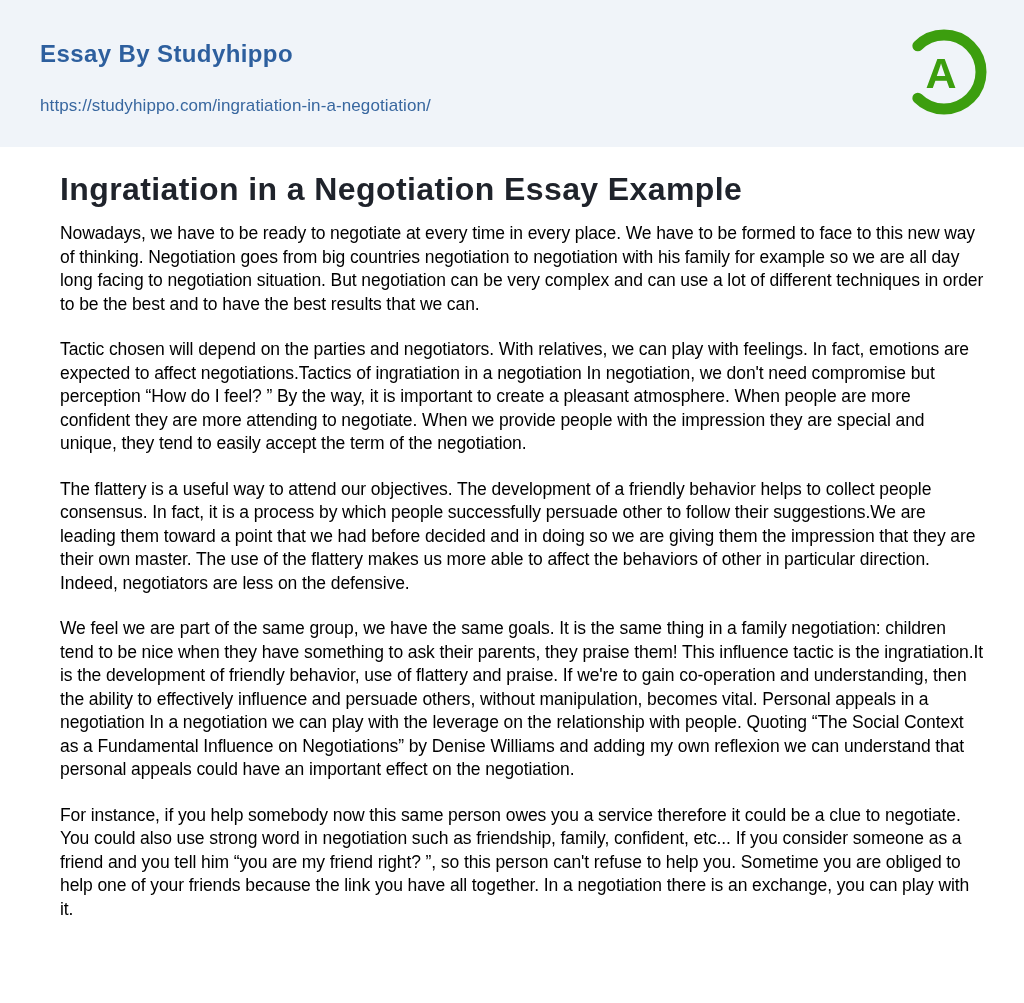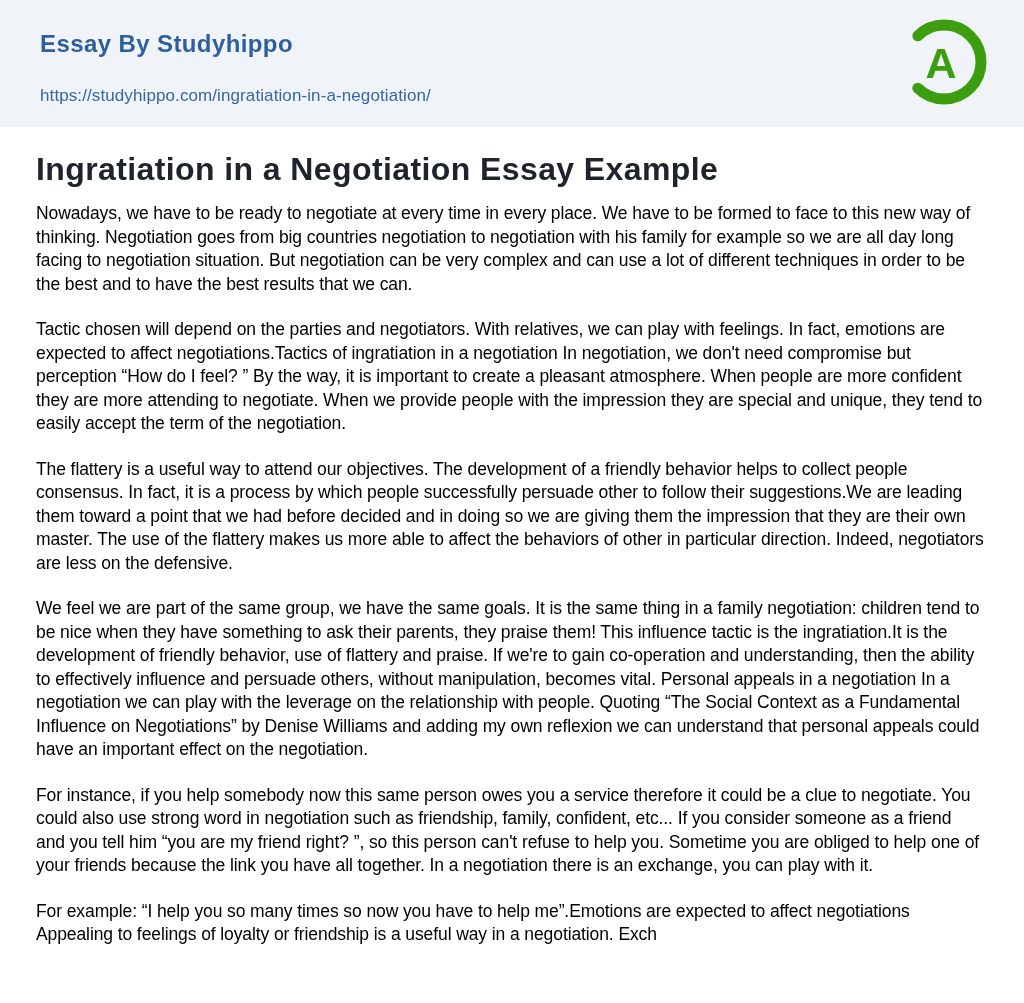--- a/index.html
+++ b/index.html
@@ -5,21 +5,21 @@
   * { box-sizing: border-box; }
   html, body { margin: 0; padding: 0; background: #ffffff; }
   .page {
     width: 1024px;
     min-height: 1003px;
     background: #ffffff;
     font-family: "Liberation Sans", sans-serif;
     overflow: hidden;
   }
   .site-header {
-    height: 127px;
+    height: 147px;
     background: #f0f4f9;
     display: flex;
     align-items: center;
     justify-content: space-between;
     padding: 0 36px 0 40px;
   }
   .header-text { padding-top: 8px; }
   .site-name {
     font-size: 24px;
     font-weight: 700;
@@ -30,21 +30,21 @@
   .site-url {
     display: block;
     font-size: 17px;
     color: #38679f;
     text-decoration: none;
     letter-spacing: 0.1px;
     margin-top: 28px;
   }
   .logo { width: 88px; height: 88px; margin-top: -4px; }
   .logo svg { display: block; }
-  .content { padding: 22px 40px 0 36px; }
+  .content { padding: 22px 40px 0 60px; }
   .essay-title {
     font-size: 32px;
     font-weight: 700;
     color: #1f232b;
     line-height: 40px;
     margin: 0 0 13px 0;
     letter-spacing: 0.4px;
   }
   .essay-paragraph {
     font-size: 17.5px;
@@ -73,16 +73,15 @@
   </header>
 
   <main class="content">
     <h1 class="essay-title">Ingratiation in a Negotiation Essay Example</h1>
 
     <p class="essay-paragraph">Nowadays, we have to be ready to negotiate at every time in every place. We have to be formed to face to this new way of thinking. Negotiation goes from big countries negotiation to negotiation with his family for example so we are all day long facing to negotiation situation. But negotiation can be very complex and can use a lot of different techniques in order to be the best and to have the best results that we can.</p>
     <p class="essay-paragraph">Tactic chosen will depend on the parties and negotiators. With relatives, we can play with feelings. In fact, emotions are expected to affect negotiations.Tactics of ingratiation in a negotiation In negotiation, we don't need compromise but perception “How do I feel? ” By the way, it is important to create a pleasant atmosphere. When people are more confident they are more attending to negotiate. When we provide people with the impression they are special and unique, they tend to easily accept the term of the negotiation.</p>
     <p class="essay-paragraph">The flattery is a useful way to attend our objectives. The development of a friendly behavior helps to collect people consensus. In fact, it is a process by which people successfully persuade other to follow their suggestions.We are leading them toward a point that we had before decided and in doing so we are giving them the impression that they are their own master. The use of the flattery makes us more able to affect the behaviors of other in particular direction. Indeed, negotiators are less on the defensive.</p>
     <p class="essay-paragraph">We feel we are part of the same group, we have the same goals. It is the same thing in a family negotiation: children tend to be nice when they have something to ask their parents, they praise them! This influence tactic is the ingratiation.It is the development of friendly behavior, use of flattery and praise. If we're to gain co-operation and understanding, then the ability to effectively influence and persuade others, without manipulation, becomes vital. Personal appeals in a negotiation In a negotiation we can play with the leverage on the relationship with people. Quoting “The Social Context as a Fundamental Influence on Negotiations” by Denise Williams and adding my own reflexion we can understand that personal appeals could have an important effect on the negotiation.</p>
     <p class="essay-paragraph">For instance, if you help somebody now this same person owes you a service therefore it could be a clue to negotiate. You could also use strong word in negotiation such as friendship, family, confident, etc... If you consider someone as a friend and you tell him “you are my friend right? ”, so this person can't refuse to help you. Sometime you are obliged to help one of your friends because the link you have all together. In a negotiation there is an exchange, you can play with it.</p>
-    <p class="essay-paragraph">For example: “I help you so many times so now you have to help me”.Emotions are expected to affect negotiations Appealing to feelings of loyalty or friendship is a useful way in a negotiation. Exch</p>
   </main>
 
 </div>
 
 </body></html>

